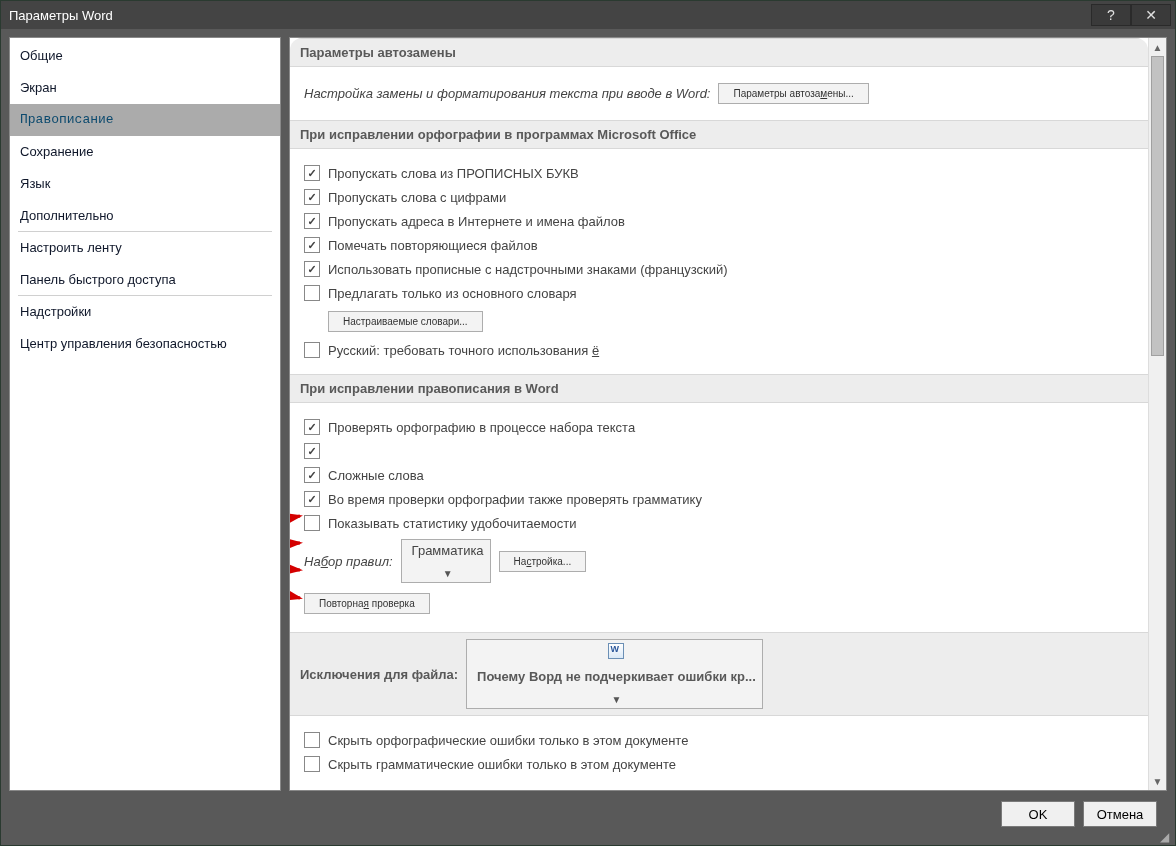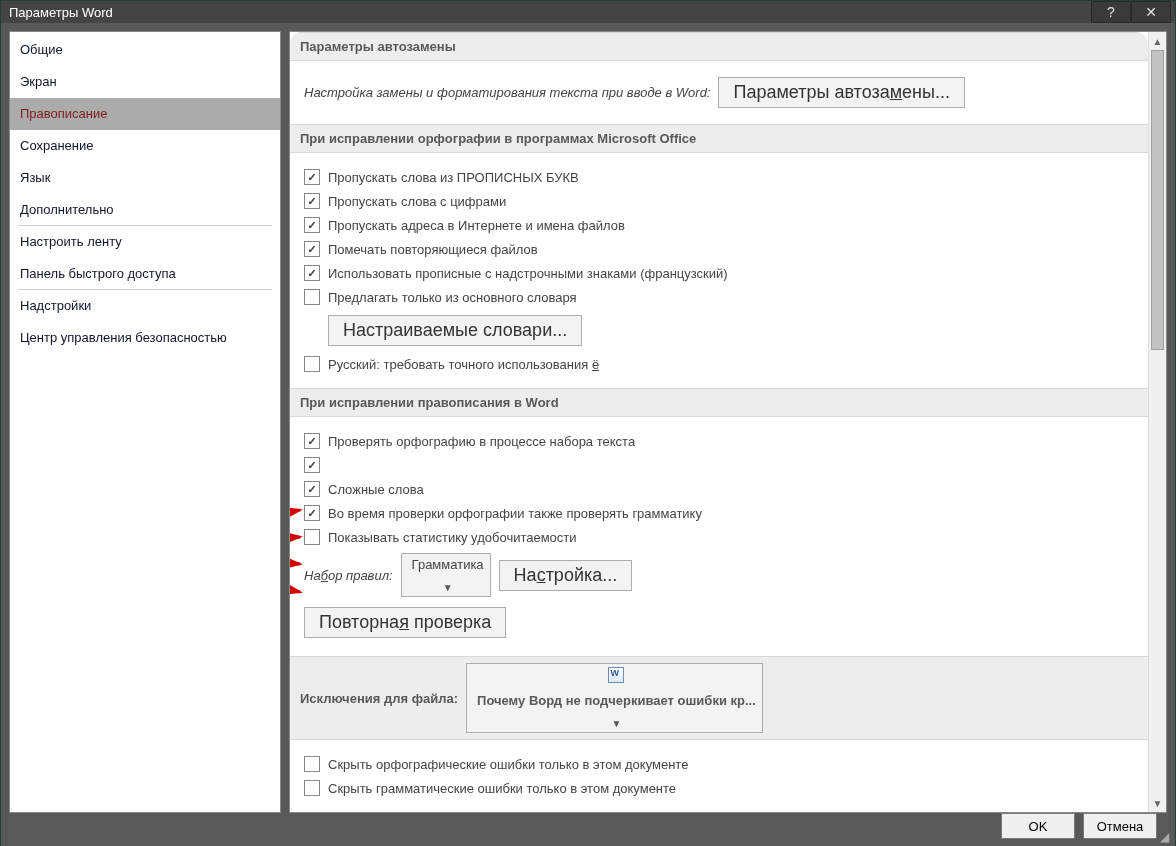--- a/index.html
+++ b/index.html
@@ -74,21 +74,22 @@
 }
 .sidebar-item.sep::after {
   content: "";
   position: absolute;
   left: 8px; right: 8px; bottom: -1px;
   height: 1px;
   background: #d0d0d0;
 }
 .sidebar-item.selected {
   background: #ababab;
-  color: #7f1d1d;
+  color: #0c4a6e;
+  font-family: Liberation Mono, monospace;
 }
 .content-wrap {
   flex: 1;
   background: #fff;
   border: 1px solid #888;
   display: flex;
   position: relative;
 }
 .content {
   flex: 1;
@@ -156,41 +157,42 @@
 .checkbox.checked::before {
   content: "✓";
   font-weight: bold;
 }
 .btn {
   background: #f3f3f3;
   border: 1px solid #adadad;
   padding: 4px 14px;
   cursor: pointer;
   color: #333;
-  font-size: 18px;
+  font-size: 10px;
 }
 .btn-row { margin: 6px 0 6px 24px; }
 .combo {
   display: inline-flex;
   align-items: center;
   background: #f3f3f3;
   border: 1px solid #adadad;
   padding: 3px 6px 3px 10px;
   cursor: pointer;
   gap: 10px;
   flex-direction: column;
 }
 .combo .caret { font-size: 10px; color:#555; }
 .label-text { color: #444; font-style: italic; }
 .underline-accel { text-decoration: underline; }
 .footer {
   height: 46px;
   background: #595959;
   display: flex;
   justify-content: flex-end;
+  align-items: center;
   padding: 0 10px;
   gap: 8px;
 }
 .footer-btn {
   min-width: 74px;
   height: 26px;
   background: #f0f0f0;
   border: 1px solid #7a7a7a;
   cursor: pointer;
   font-size: 13px;

